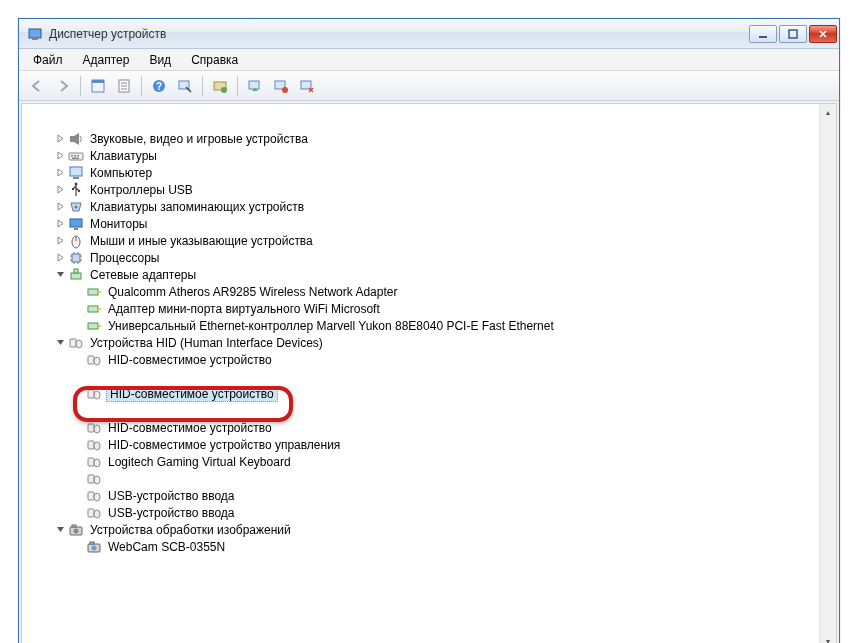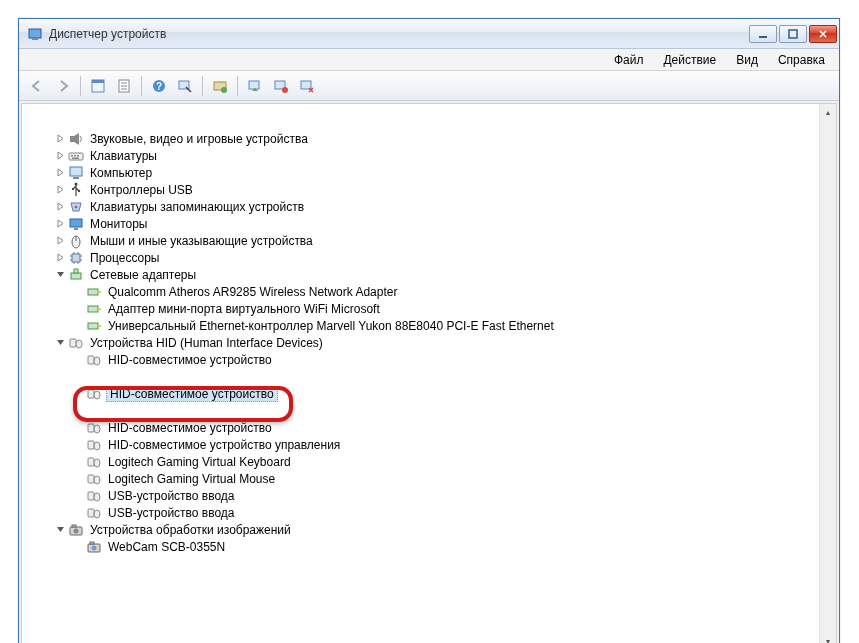--- a/index.html
+++ b/index.html
@@ -51,21 +51,20 @@
     color: #fff;
     font-weight: bold;
   }
   .menubar {
     height: 22px;
     background: #f4f4f4;
     border-bottom: 1px solid #d6d6d6;
     display: flex;
     align-items: center;
     padding: 0 4px;
-    justify-content: flex-end;
   }
   .menu-item {
     padding: 2px 10px;
     font-size: 12px;
     color: #000;
   }
   .toolbar {
     height: 30px;
     background: linear-gradient(to bottom, #fcfcfc, #e9eef4);
     border-bottom: 1px solid #c8cfd8;
@@ -180,21 +179,21 @@
       <div class="win-btn close">
           <svg width="10" height="10">
             <path d="M2 2 L8 8 M8 2 L2 8" stroke="#fff" stroke-width="1.6"></path>
           </svg>
         </div>
     </div>
   </div>
 
   <div class="menubar">
     <div class="menu-item">Файл</div>
-    <div class="menu-item">Действие</div>
+    <div class="menu-item">Адаптер</div>
     <div class="menu-item">Вид</div>
     <div class="menu-item">Справка</div>
   </div>
 
   <div class="toolbar">
     <div class="tb-btn">
         <svg width="16" height="16">
           <path d="M10 3 L4 8 L10 13" fill="none" stroke="#9aa7b5" stroke-width="2"></path>
         </svg>
       </div>
@@ -537,21 +536,20 @@
         </div>
         <div class="tree-row">
           <span class="indent" style="width: 46px;"></span>
           <span class="expander"></span>
           <span class="node-icon">
             <svg width="16" height="16">
               <rect x="2" y="4" width="6" height="8" rx="1" fill="#eee" stroke="#888"></rect>
               <ellipse cx="11" cy="9" rx="3" ry="4" fill="#eee" stroke="#888"></ellipse>
             </svg>
           </span>
-          <span class="node-label">Logitech Gaming Virtual Mouse</span>
         </div>
         <div class="tree-row">
           <span class="indent" style="width: 46px;"></span>
           <span class="expander"></span>
           <span class="node-icon">
             <svg width="16" height="16">
               <rect x="2" y="4" width="6" height="8" rx="1" fill="#eee" stroke="#888"></rect>
               <ellipse cx="11" cy="9" rx="3" ry="4" fill="#eee" stroke="#888"></ellipse>
             </svg>
           </span>

